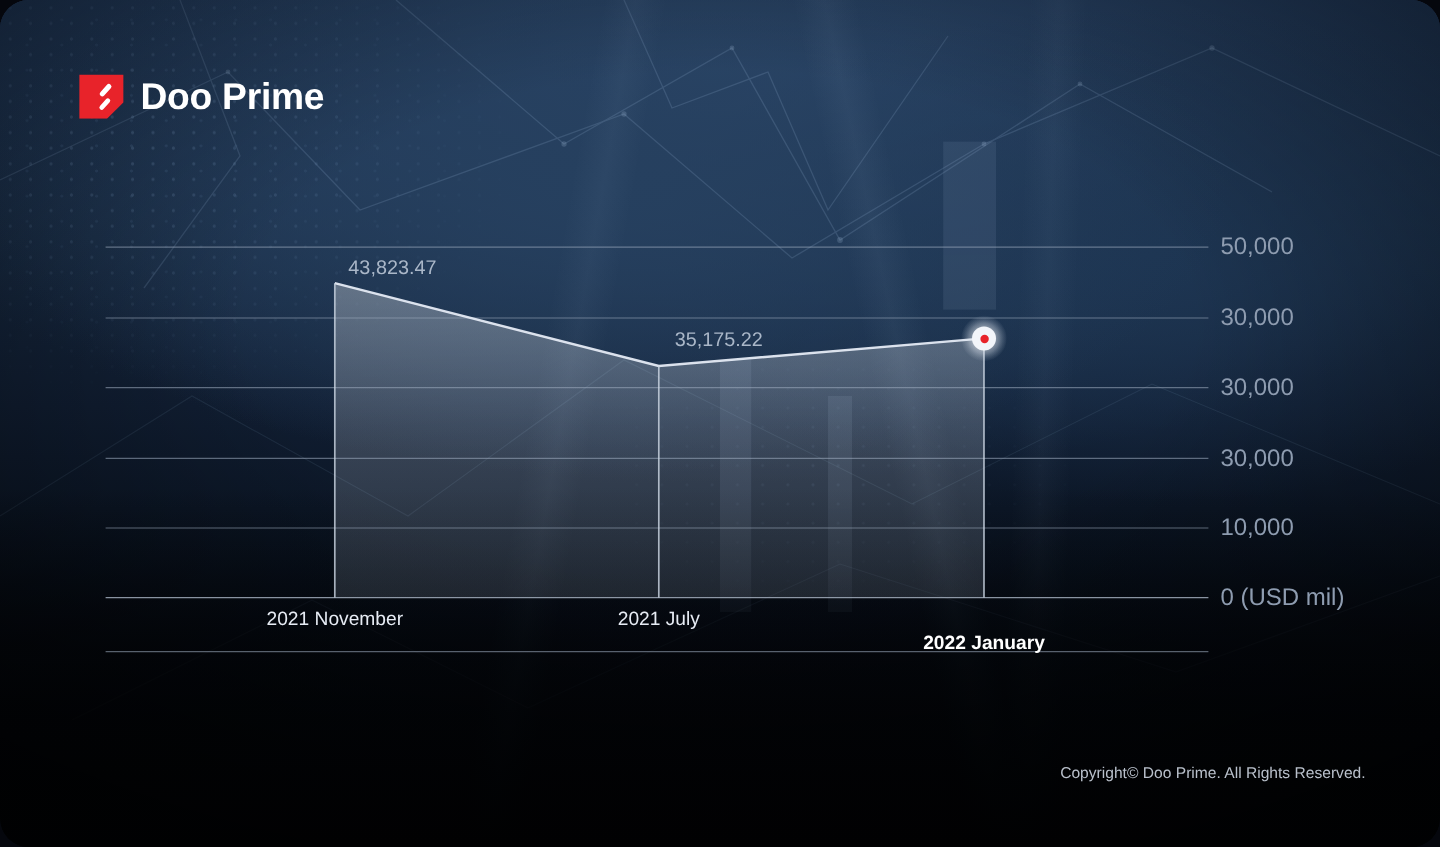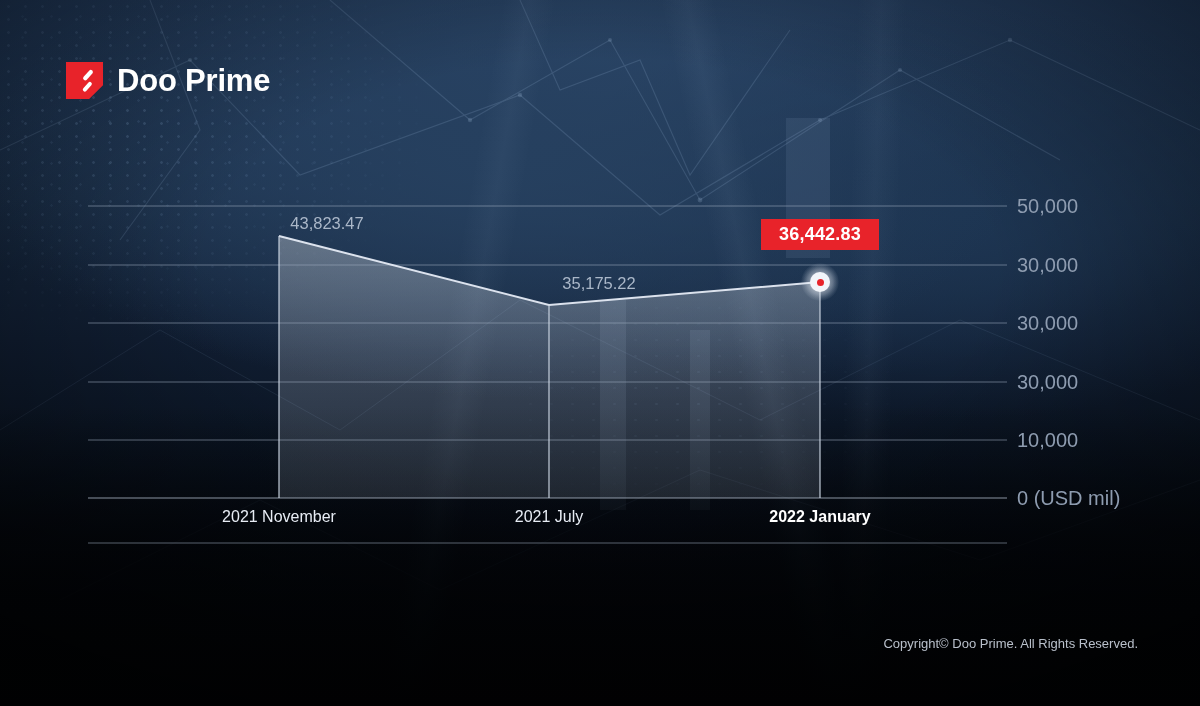--- a/index.html
+++ b/index.html
@@ -11,20 +11,21 @@
     background: #05070d;
     font-family: "Liberation Sans", sans-serif;
   }
 
   #stage {
     position: relative;
     width: 1200px;
     height: 706px;
     overflow: hidden;
     background: #0f172a;
+    border-radius: 24px;
   }
 
   
   .bg-base {
     position: absolute; inset: 0;
     background:
       radial-gradient(ellipse 70% 55% at 42% 22%, #26405f 0%, rgba(24,44,70,0) 62%),
       radial-gradient(ellipse 55% 45% at 80% 30%, #1d3552 0%, rgba(18,34,55,0) 65%),
       radial-gradient(ellipse 90% 70% at 50% 8%, #2b4668 0%, rgba(18,32,52,0) 70%),
       linear-gradient(180deg, #1d3454 0%, #16283f 28%, #101d31 48%, #0a1422 66%, #05090f 84%, #020407 100%);
@@ -100,21 +101,21 @@
   .xlabel {
     position: absolute;
     top: 509px;
     color: #e7ecf4;
     font-size: 16px;
     line-height: 1;
     white-space: nowrap;
     transform: translateX(-50%);
     z-index: 5;
   }
-  .xlabel.is-current { font-weight: bold; color: #ffffff; }
+  .xlabel.is-current { font-weight: bold; color: #ffffff; margin-top: 20px; }
 
   .dlabel {
     position: absolute;
     color: #aab7c8;
     font-size: 16.5px;
     line-height: 1;
     white-space: nowrap;
     transform: translateX(-50%);
     z-index: 5;
     margin-left: 36px;
@@ -256,21 +257,20 @@
   <div class="ylabel" style="top:440px">10,000</div>
   <div class="ylabel" style="top:498px">0 (USD mil)</div>
 
   <div class="xlabel" style="left:279px">2021 November</div>
   <div class="xlabel" style="left:549px">2021 July</div>
   <div class="xlabel is-current" style="left:820px">2022 January</div>
 
   <div class="dlabel" style="left:291px; top:215px">43,823.47</div>
   <div class="dlabel" style="left:563px; top:275px">35,175.22</div>
 
-  <div id="badge">36,442.83</div>
 
   <div id="marker">
     <div class="halo"></div>
     <div class="ring"></div>
     <div class="core"></div>
   </div>
 
   <div id="footer">Copyright© Doo Prime. All Rights Reserved.</div>
 
 </div>

